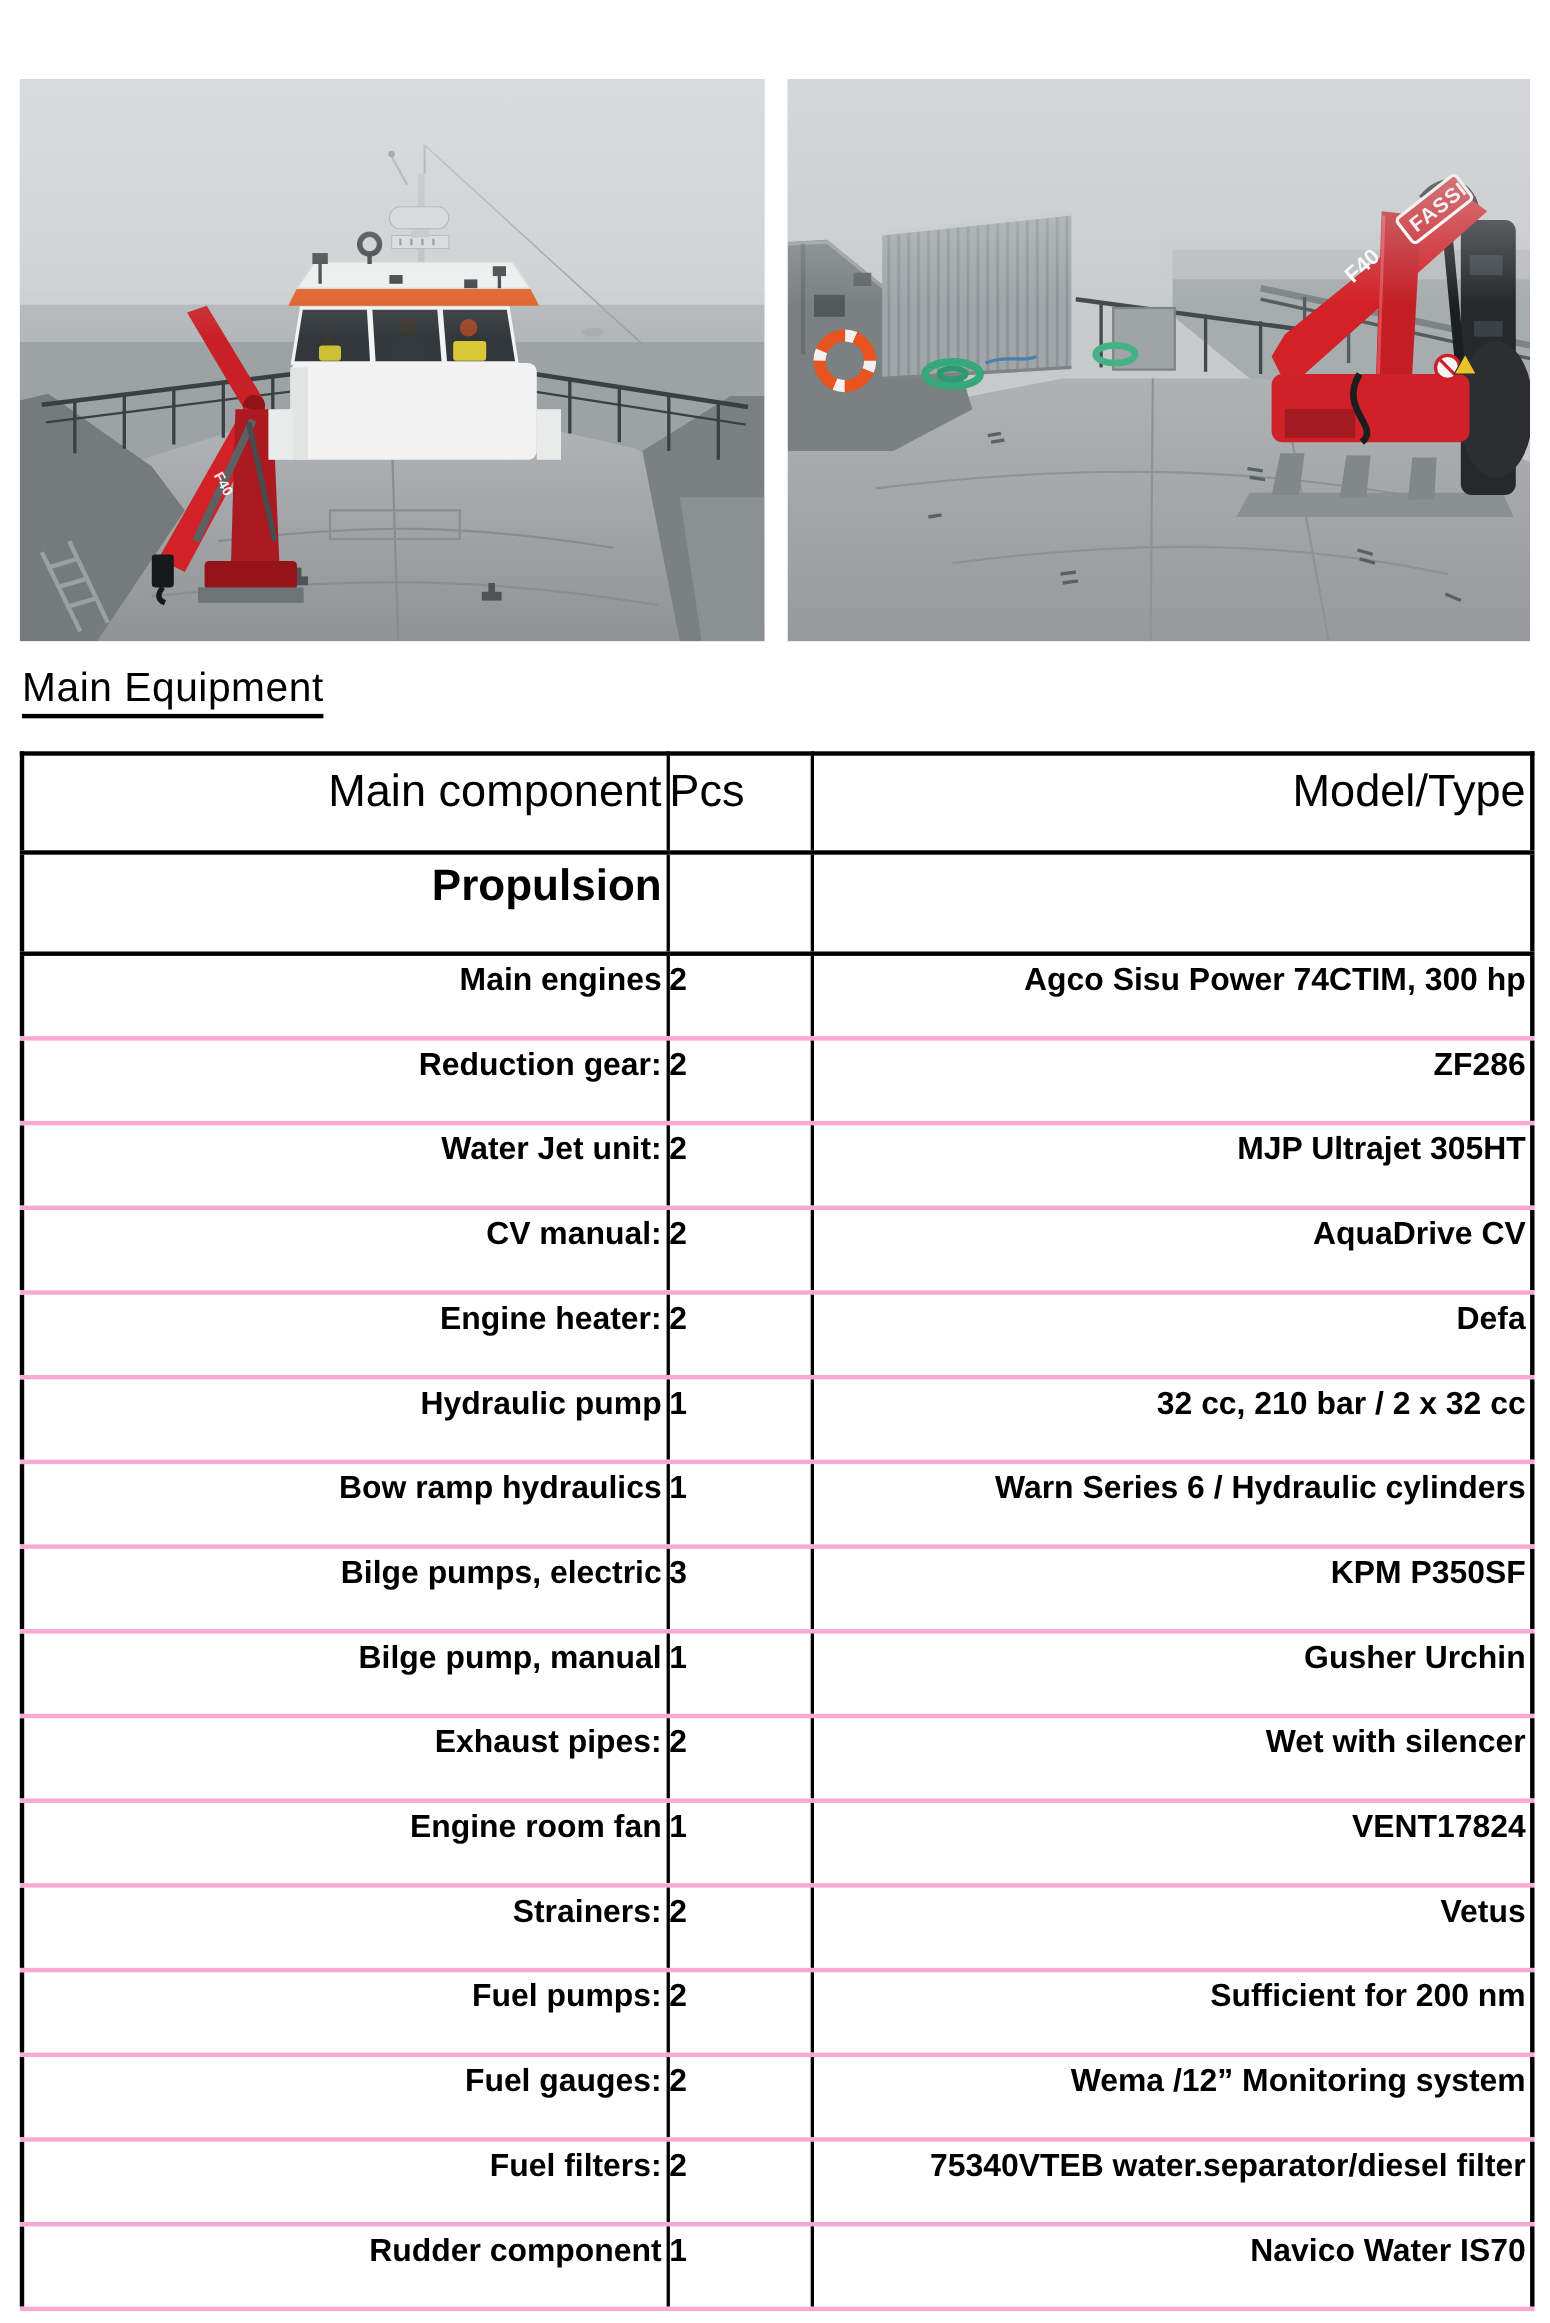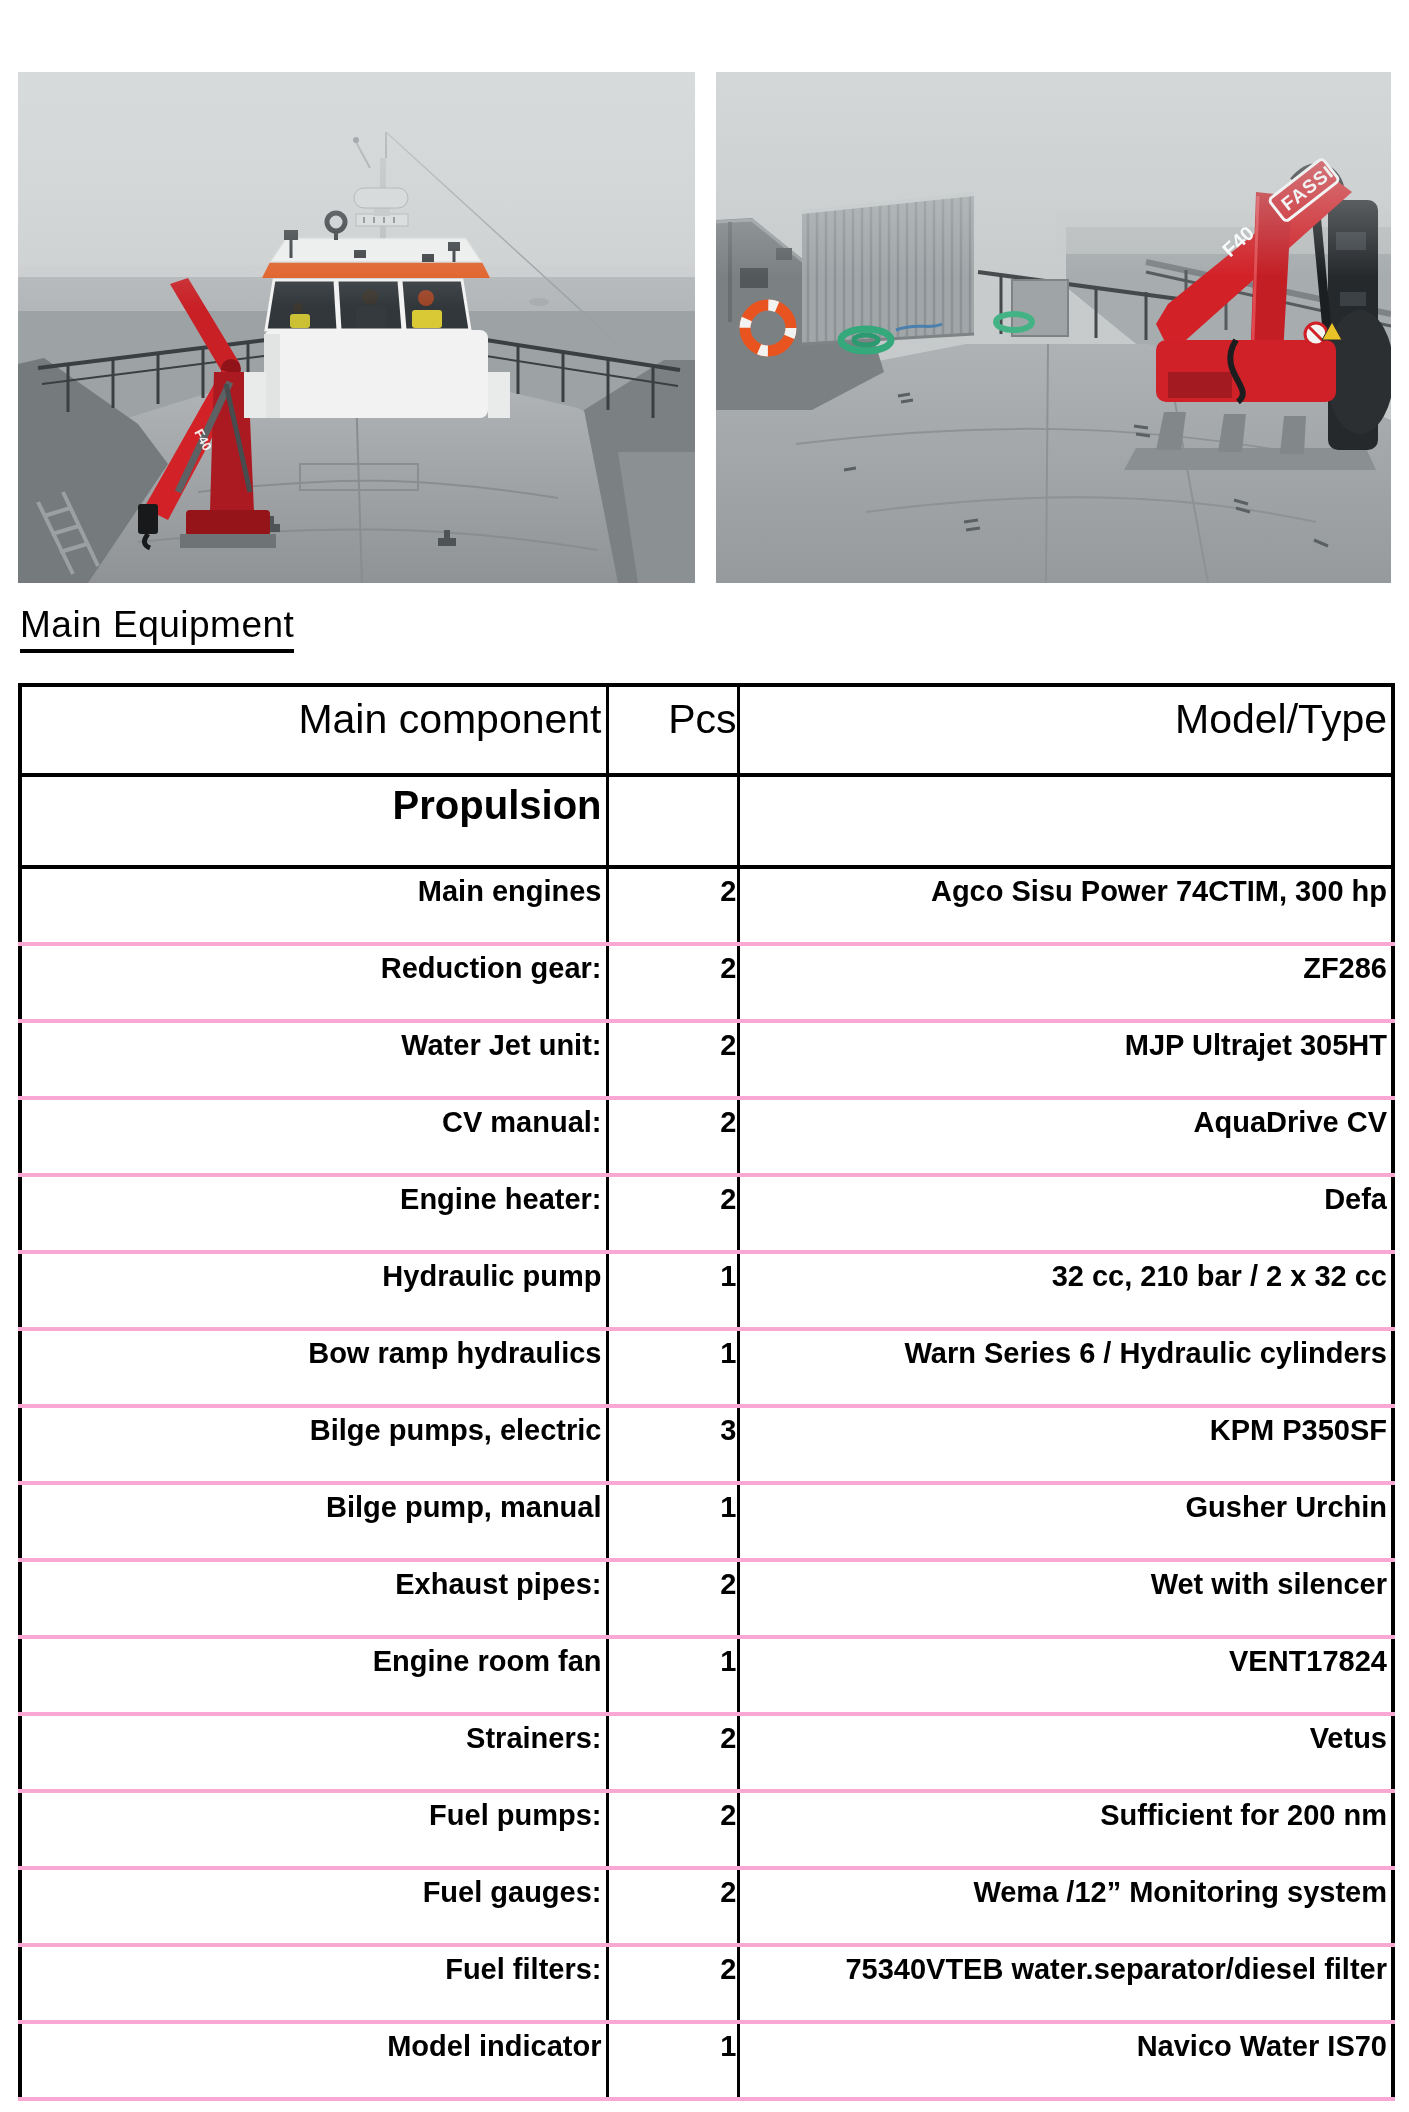--- a/index.html
+++ b/index.html
@@ -23,21 +23,21 @@
     border:3px solid #000;vertical-align:top;overflow:hidden;white-space:nowrap;
     padding:6px 4px 0 12px;
     text-align:right;
   }
   #equip thead tr{height:90px;}
   #equip thead th{font-size:41px;font-weight:400;text-align:right;padding-top:9px;border-bottom:4px solid #000;}
   #equip tr.section-row{height:92px;}
   #equip tr.section-row td{font-size:40px;font-weight:700;border-bottom:4px solid #000;}
   #equip tr.data{height:77px;}
   #equip tr.data td{font-size:29px;border-bottom:4px solid #f9a8d4;font-weight:bold;}
-  #equip .pcs{text-align:right;padding-left:0;padding-right:0;}
+  #equip .pcs{text-align:left;padding-left:0;padding-right:0;}
   .crane-label{font-family:"Liberation Sans",sans-serif;font-weight:700;fill:#fff;}
 </style>
 </head>
 <body>
 
 <div class="photo" id="photo-left">
 <svg viewBox="0 0 677 511" preserveAspectRatio="none">
   <defs>
     <linearGradient id="skyL" x1="0" y1="0" x2="0" y2="1">
       <stop offset="0" stop-color="#d5d8d9"></stop>
@@ -352,18 +352,18 @@
       <td>Fuel gauges:</td>
       <td class="pcs">2</td>
       <td>Wema /12” Monitoring system</td>
     </tr>
     <tr class="data">
       <td>Fuel filters:</td>
       <td class="pcs">2</td>
       <td>75340VTEB water.separator/diesel filter</td>
     </tr>
     <tr class="data">
-      <td>Model indicator</td>
+      <td>Rudder component</td>
       <td class="pcs">1</td>
       <td>Navico Water IS70</td>
     </tr>
   </tbody>
 </table>
 
 </body></html>

